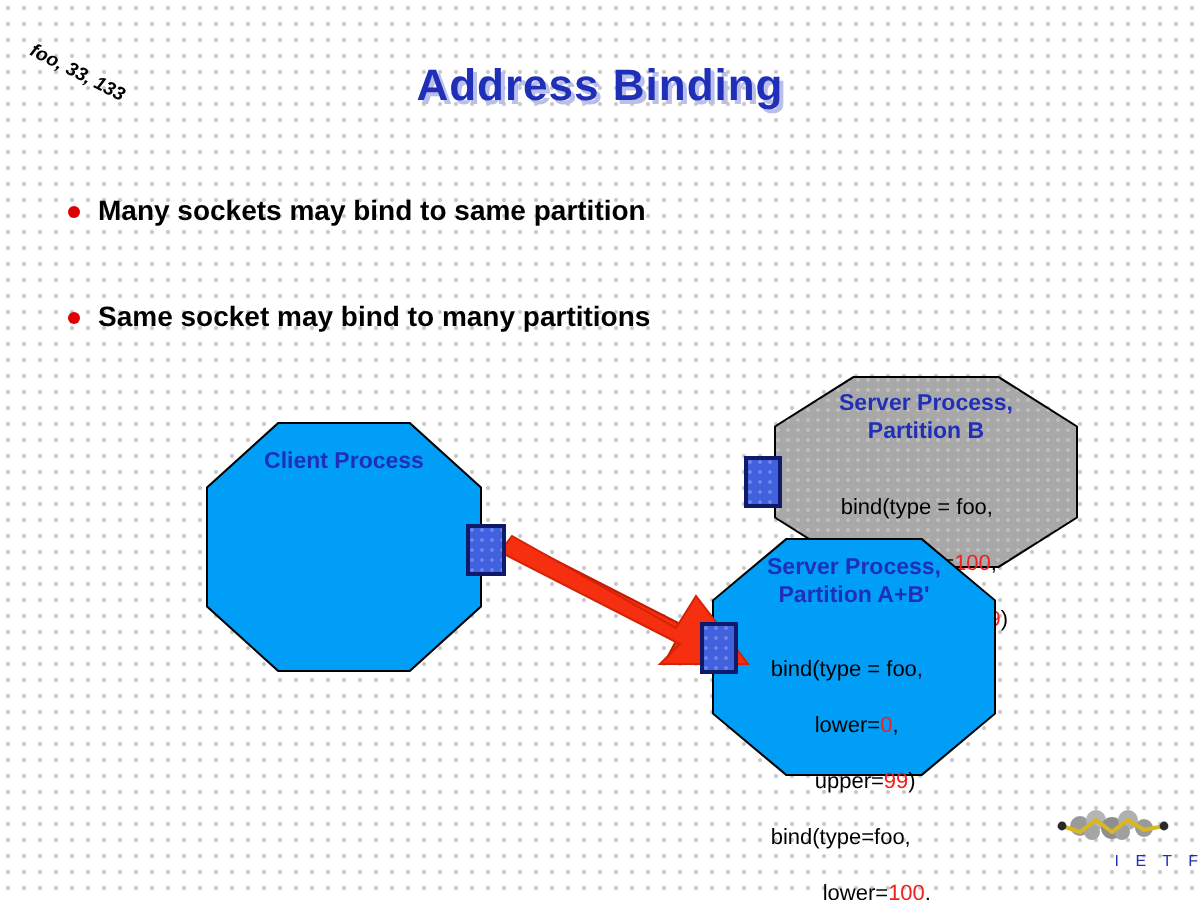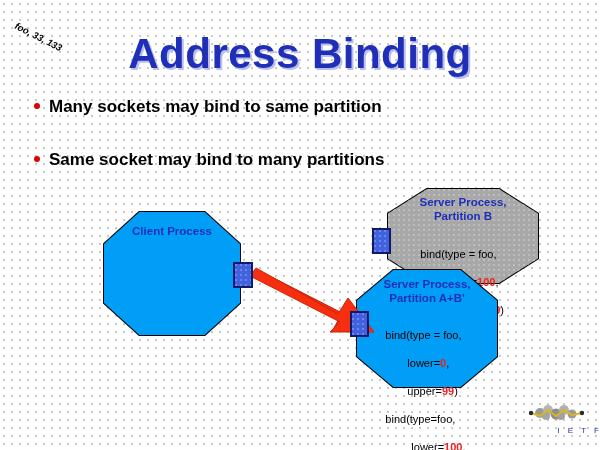--- a/index.html
+++ b/index.html
@@ -25,36 +25,36 @@
     overflow: hidden;
   }
 
   
   #title {
     position: absolute;
     left: 0;
     top: 30px;
     width: 600px;
     text-align: center;
-    font-size: 42px;
+    font-size: 22px;
     font-weight: bold;
     color: #1f2fb8;
     letter-spacing: 0.5px;
     text-shadow: 2px 2px 0 #b9bfe8;
     white-space: nowrap;
   }
 
   
   .bullet-row {
     position: absolute;
     display: flex;
     align-items: flex-start;
     white-space: nowrap;
   }
-  .b1 { left: 34px; font-size: 17px; font-weight: bold; color: #000000; }
+  .b1 { left: 34px; font-size: 14px; font-weight: bold; color: #000000; }
   .b1 .dot {
     width: 6px; height: 6px;
     background: #e00000;
     border-radius: 50%;
     margin-top: 6px;
     margin-right: 9px;
     flex: 0 0 auto;
   }
   .b2 { left: 68px; font-size: 13px; font-weight: normal; color: #1a1a1a; }
   .b2 .dot {
@@ -103,21 +103,21 @@
     line-height: 14px;
   }
   .proc-body {
     position: absolute;
     width: 100%;
     color: #000000;
     font-size: 11px;
     line-height: 14px;
     white-space: pre;
   }
-  .num { color: #ef2020; font-weight: bold; }
+  .num { color: #ef2020; font-weight: normal; }
 
   
   .socket {
     position: absolute;
     background: #4161df;
     border: 2px solid #101a6b;
     box-sizing: border-box;
     background-image:
       radial-gradient(circle at 1px 1px, #6c85e8 0.8px, transparent 1px);
     background-size: 5px 5px;

